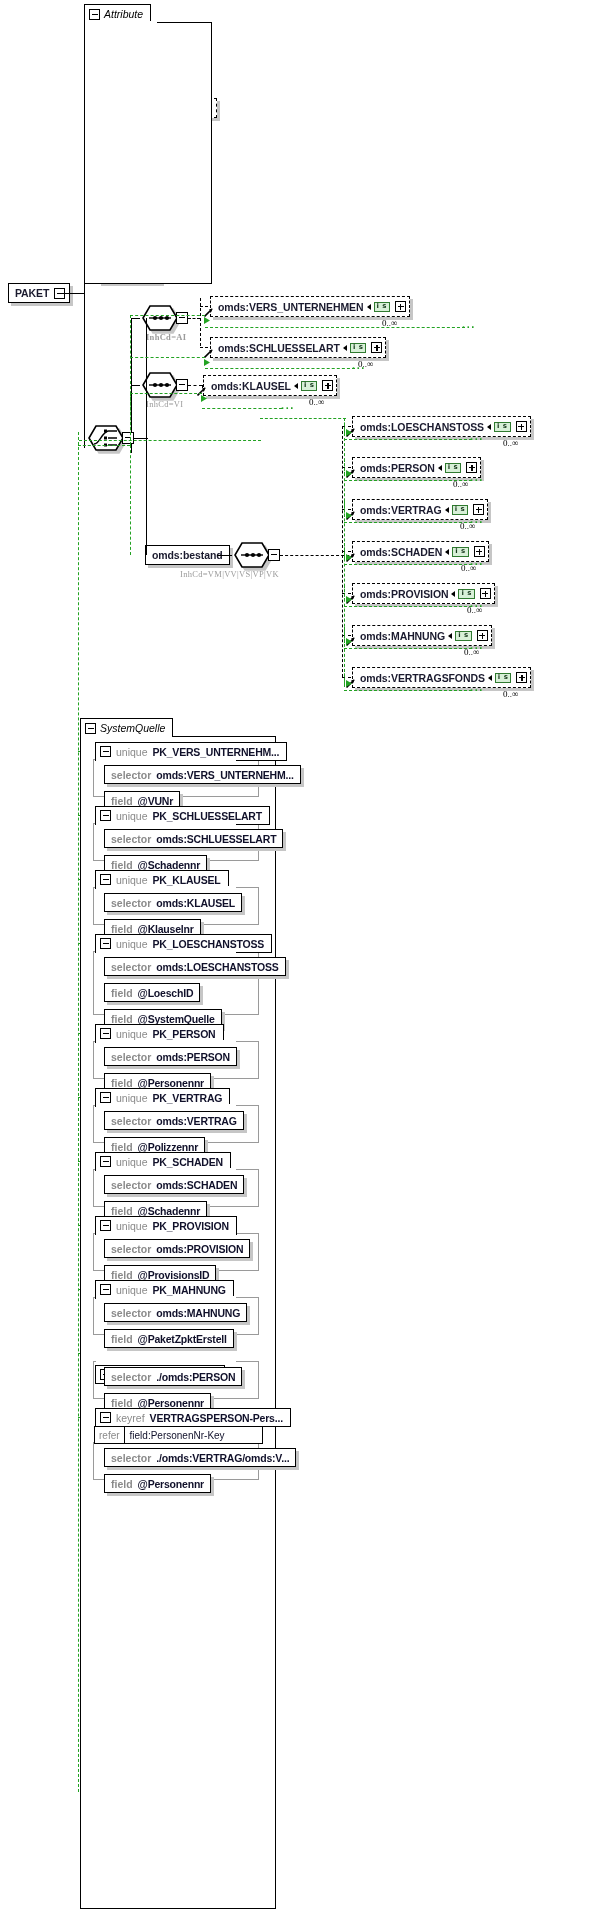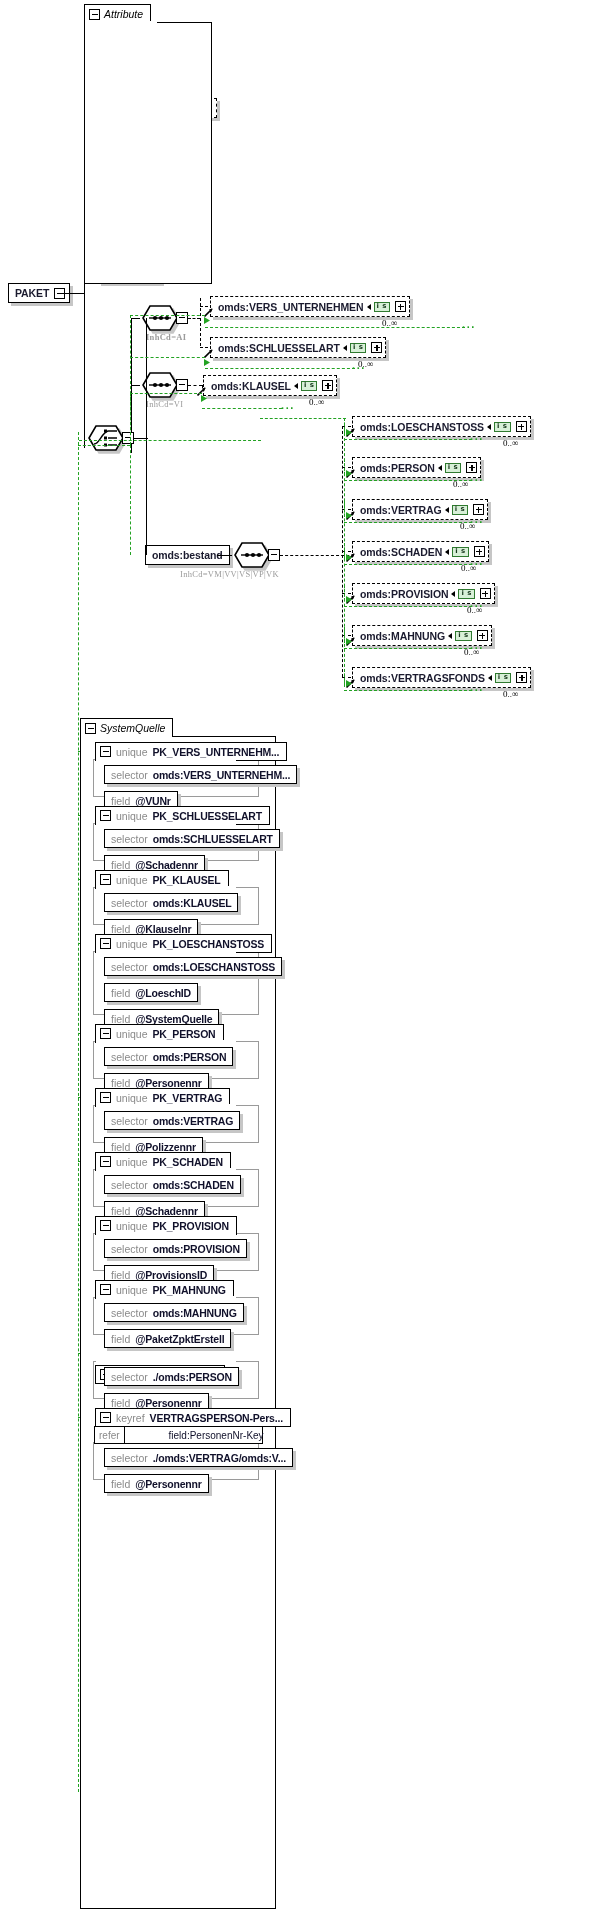--- a/index.html
+++ b/index.html
@@ -162,21 +162,21 @@
     background: #fff;
     height: 19px;
     display: flex;
     align-items: center;
     padding: 0 6px;
     font-size: 10.5px;
     white-space: nowrap;
     box-shadow: 3px 3px 0 0 #c6c6c6;
     z-index: 3;
   }
-  .crow .kw { color: #8a8a8a; font-weight: normal; margin-right: 5px; }
+  .crow .kw { color: #8a8a8a; font-weight: bold; margin-right: 5px; }
   .crow .val { color: #10102a; font-weight: bold; letter-spacing: -0.2px; }
 
   
   .comp {
     position: absolute;
     width: 46px; height: 26px;
     filter: drop-shadow(3px 3px 0 #c6c6c6);
   }
   .comp svg { display: block; }
   .complabel {
@@ -710,21 +710,21 @@
       <span class="val">@Personennr</span>
     </div>
     <div class="g-h" style="left:78px;top:1353px;width:17px;"></div>
     <div class="cbox" style="left:93px;top:1442px;width:166px;height:38px;"></div>
     <div class="chead" style="left:95px;top:1408px;">
       <span class="expander"></span>
       <span class="kw">keyref</span>
       <span class="nm">VERTRAGSPERSON-Pers...</span>
     </div>
     <div class="tabmask" style="left:96px;top:1441px;width:0px;height:3px;"></div>
-    <div class="referrow" style="left:94px;top:1426px;width:169px;gap:39px;">
+    <div class="referrow" style="left:94px;top:1426px;width:169px;">
       <span class="lbl">refer</span>
       <span class="val">field:PersonenNr-Key</span>
     </div>
     <div class="crow" style="left:104px;top:1448px;">
       <span class="kw">selector</span>
       <span class="val">./omds:VERTRAG/omds:V...</span>
     </div>
     <div class="crow" style="left:104px;top:1474px;">
       <span class="kw">field</span>
       <span class="val">@Personennr</span>

